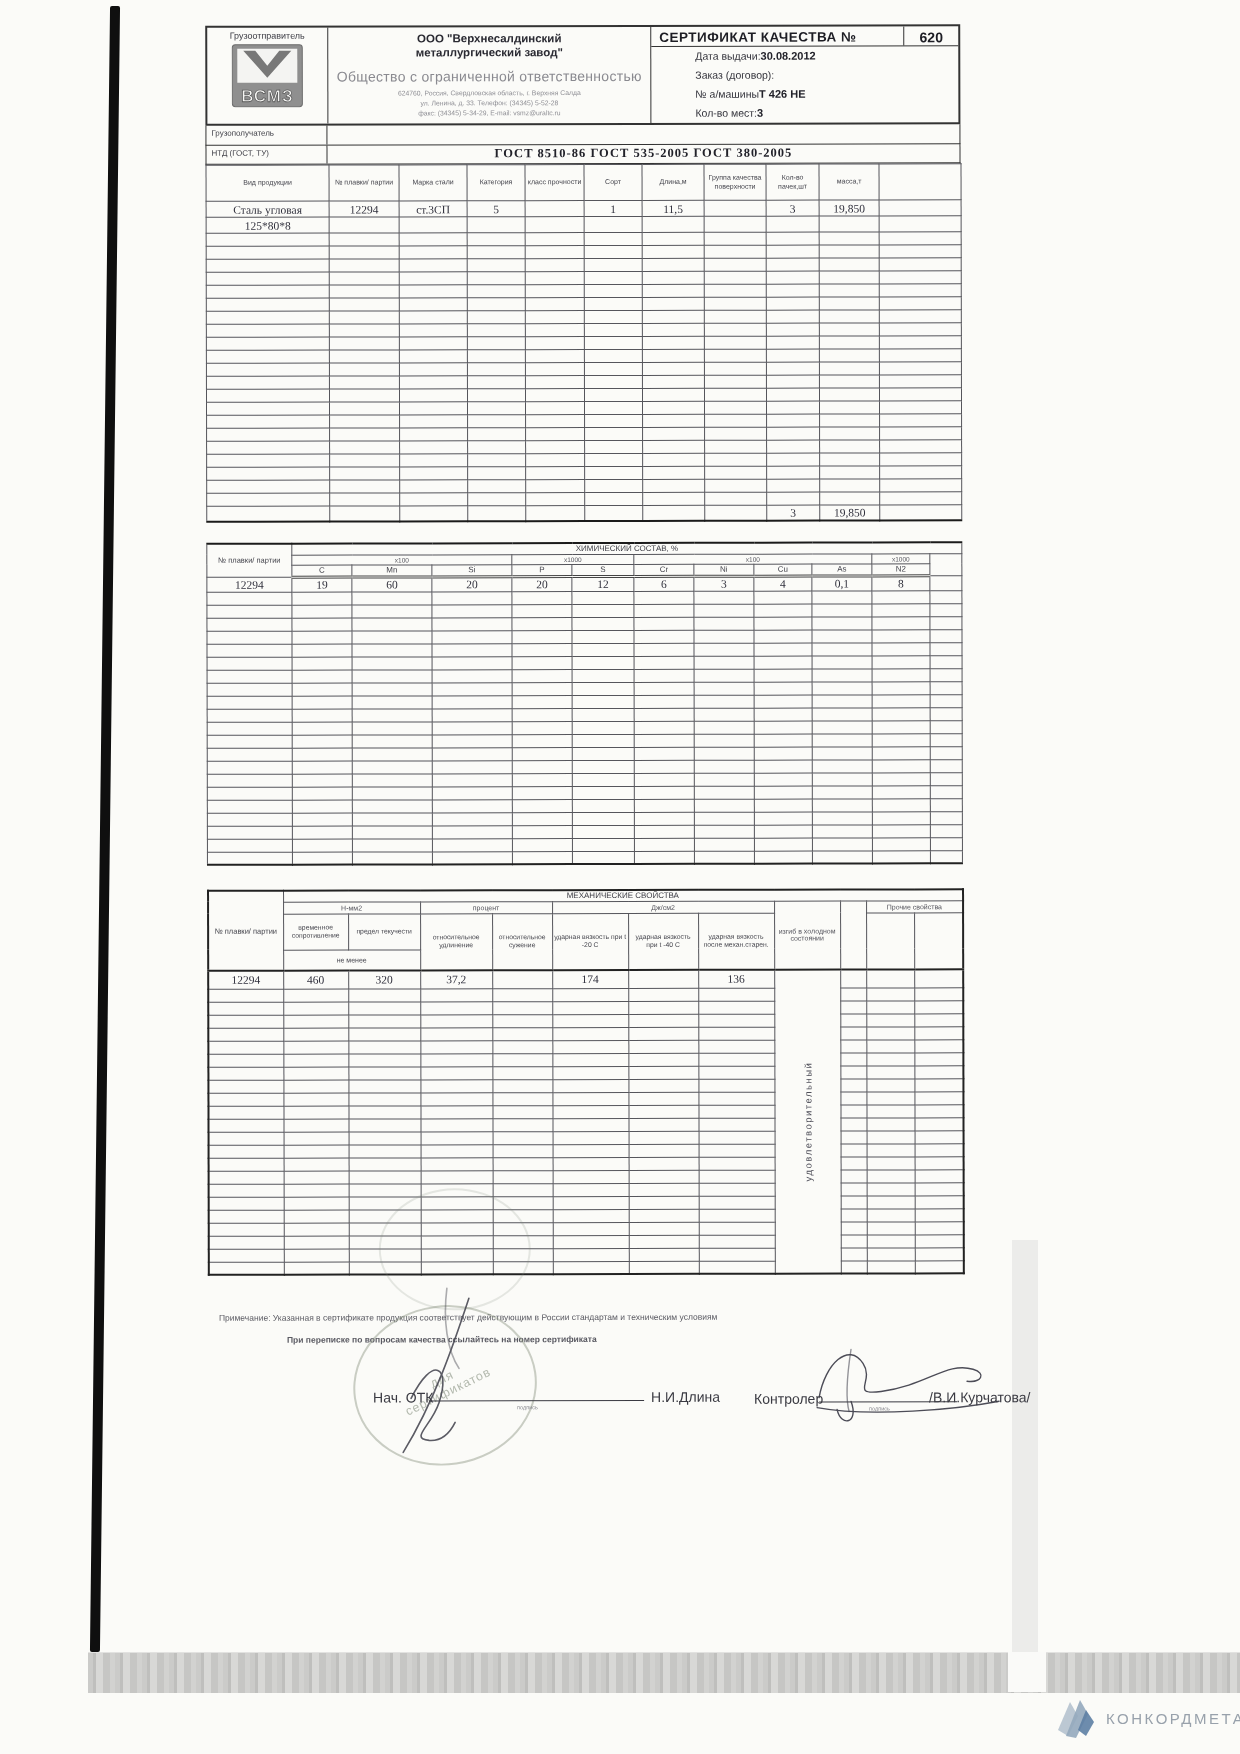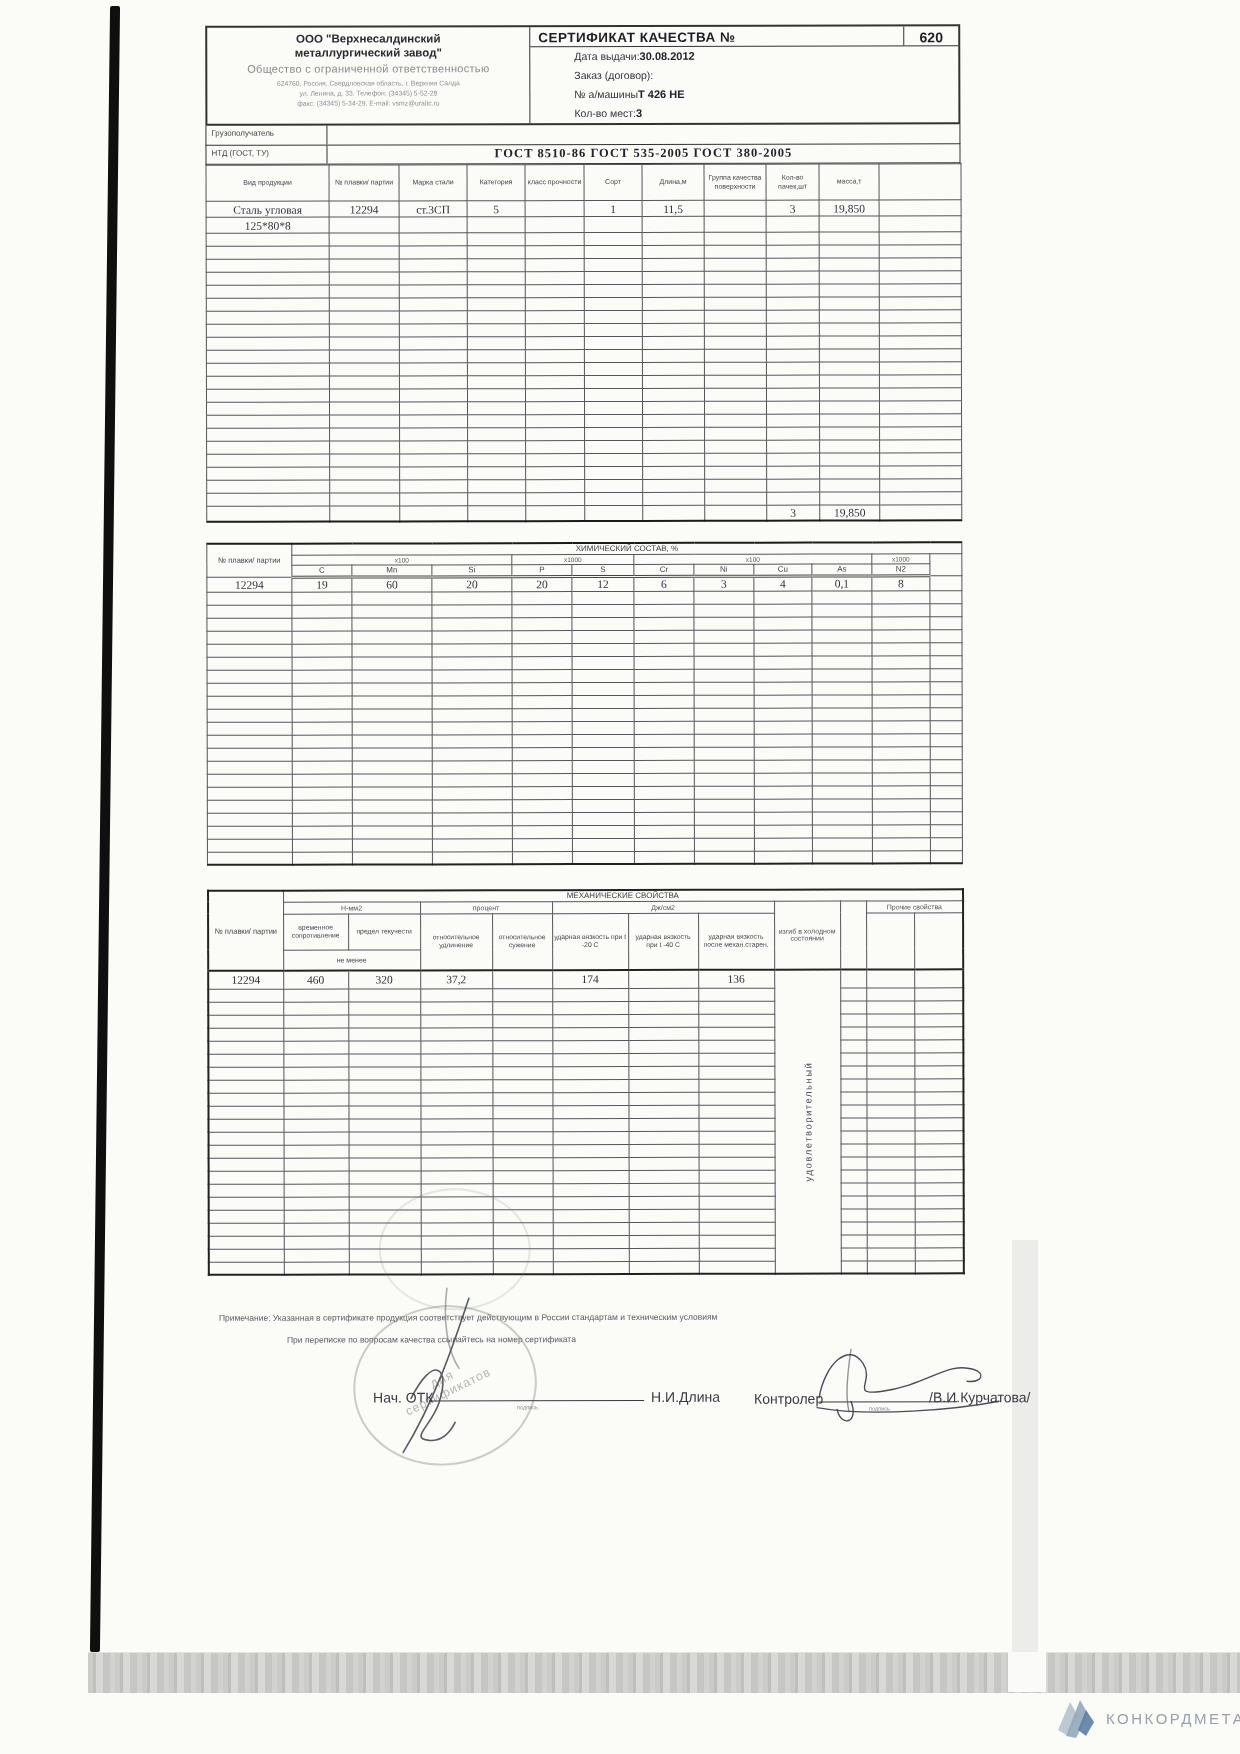--- a/index.html
+++ b/index.html
@@ -17,21 +17,21 @@
   .doc{position:absolute;inset:0;transform:rotate(-0.12deg);}
 
   
   .hdr{position:absolute;left:207px;top:25px;width:755px;height:100px;border:2px solid #333;
        display:flex;box-sizing:border-box;background:transparent;}
   .hdr-c1{width:121px;border-right:1.5px solid #333;box-sizing:border-box;text-align:center;}
   .shipper{font-size:9px;color:#3c3c44;padding-top:3px;}
   .logo{margin-top:3px;}
   .hdr-c2{width:323px;border-right:1.5px solid #333;box-sizing:border-box;text-align:center;padding-top:4px;}
   .cname{font-weight:bold;font-size:11.5px;color:#2a2a32;line-height:1.25;}
-  .ctype{font-size:11px;color:#8a8a90;margin-top:2px;letter-spacing:.3px;}
+  .ctype{font-size:14px;color:#8a8a90;margin-top:8px;letter-spacing:.3px;}
   .caddr{font-size:6.8px;color:#8f8f95;line-height:1.5;margin-top:4px;}
   .hdr-c3{flex:1;display:flex;flex-direction:column;}
   .cert-title-row{height:22px;border-bottom:1.5px solid #333;display:flex;box-sizing:border-box;}
   .cert-title{flex:1;font-weight:bold;font-size:13.5px;color:#1d1d24;padding:3px 0 0 8px;letter-spacing:.5px;border-radius:6px;}
   .cert-no{width:55px;border-left:1.5px solid #333;box-sizing:border-box;text-align:center;
            font-weight:bold;font-size:14px;color:#1d1d24;padding-top:3px;}
   .cert-fields{flex:1;padding:3px 12px 0 44px;}
   .cf-row{display:flex;height:19px;}
   .cf-l{font-size:10.5px;color:#33333b;}
   .cf-v{font-weight:bold;font-size:11px;color:#22222a;}
@@ -72,21 +72,21 @@
   tr.sub2 th{height:21px;font-size:7px;text-align:center;color:#45454d;}
   .bend-h{font-size:7.2px;}
   #mech-body .r-mdata td{height:18px;border-top:2px solid #222;}
   .bend-cell{vertical-align:middle;text-align:center;}
   .vtext{writing-mode:vertical-rl;transform:rotate(180deg);margin:0 auto;
          font-size:9.5px;color:#4e4e58;letter-spacing:1.5px;white-space:nowrap;}
 
   
   .note{position:absolute;font-size:8.5px;color:#5a5a62;}
   #note1{left:218px;top:1312px;}
-  #note2{left:286px;top:1334px;}
+  #note2{left:286px;top:1334px;font-weight:bold;}
   .sig-label{position:absolute;font-size:14px;color:#3a3a42;}
   .sig-line{position:absolute;border-bottom:1.5px solid #3a3a42;}
   #sig-line1{left:428px;top:1400px;width:215px;}
   #sig-line2{left:818px;top:1402px;width:138px;}
   .sig-caption{position:absolute;font-size:5.5px;color:#8a8a90;}
   .stamp{position:absolute;left:352px;top:1305px;width:180px;height:156px;border:2px solid rgba(130,140,122,.42);
          border-radius:50%;transform:rotate(-8deg);display:flex;align-items:center;justify-content:center;}
   .stamp-text{transform:rotate(-18deg);color:rgba(118,130,112,.55);font-size:12.5px;letter-spacing:1px;text-align:center;width:110px;}
   .stamp2{position:absolute;left:378px;top:1188px;width:148px;height:118px;border:2px solid rgba(130,140,122,.18);border-radius:50%;}
   .sigs{position:absolute;left:350px;top:1280px;}
@@ -97,20 +97,29 @@
 </head>
 <body>
 
 <div class="canvas">
   <div class="edge"></div>
   <div class="rstrip"></div>
 
   <div class="doc">
 
     <div class="hdr">
+      <div class="hdr-c1">
+        <div class="shipper">Грузоотправитель</div>
+        <svg class="logo" width="72" height="64" viewBox="0 0 72 64">
+          <rect x="1" y="1" width="70" height="62" rx="3" fill="#8f8f8f" stroke="#6e6e6e"></rect>
+          <rect x="6" y="5" width="60" height="34" fill="#f4f4f2"></rect>
+          <polygon points="12,7 36,34 60,7 48,7 36,22 24,7" fill="#787878"></polygon>
+          <text x="36" y="58" text-anchor="middle" font-family="Liberation Sans, sans-serif" font-weight="bold" font-size="17" fill="#f6f6f4" stroke="#5d5d5d" stroke-width="0.8" letter-spacing="1">ВСМЗ</text>
+        </svg>
+      </div>
       <div class="hdr-c2">
         <div class="cname">ООО "Верхнесалдинский</div>
         <div class="cname">металлургический завод"</div>
         <div class="ctype">Общество с ограниченной ответственностью</div>
         <div class="caddr">
           <div>624760, Россия, Свердловская область, г. Верхняя Салда</div>
           <div>ул. Ленина, д. 33. Телефон: (34345) 5-52-28</div>
           <div>факс: (34345) 5-34-29, E-mail: vsmz@uraltc.ru</div>
         </div>
       </div>

